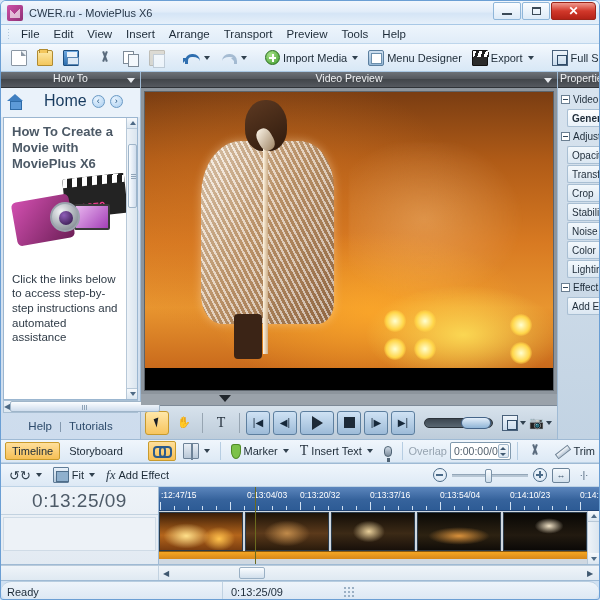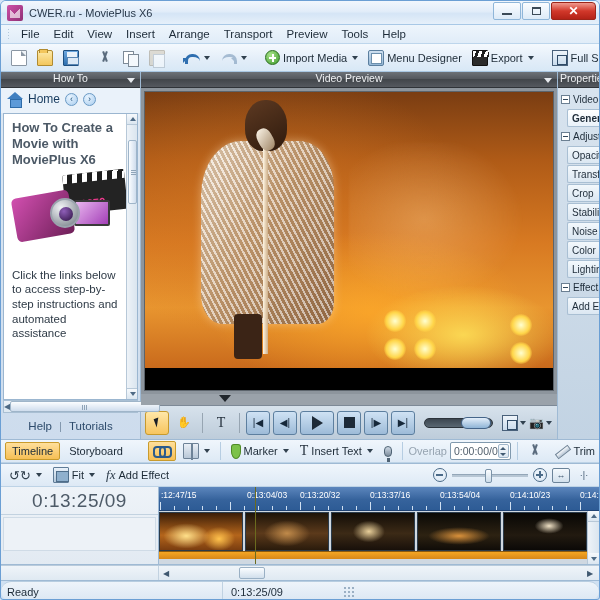--- a/index.html
+++ b/index.html
@@ -135,21 +135,21 @@
     justify-content:center; position:relative; border-bottom:1px solid #2f3338;
   }
   .panel-head .dd{ position:absolute;right:5px;top:6px;width:0;height:0;
     border-left:4px solid transparent;border-right:4px solid transparent;border-top:5px solid #e7eaee;}
 
   
   .howto { width:140px; display:flex;flex-direction:column;
     background:linear-gradient(#dfe9f3,#cddced); border-right:1px solid #9fbad4;}
   .howto-nav{ background:#eaf2fa; padding:4px 6px; }
   .nav-row{ display:flex;align-items:center;gap:5px;margin-bottom:3px;}
-  .nav-row .lbl{ font-size:12px;color:#163a5e; }
+  .nav-row .lbl{ font-size:16px;color:#163a5e;margin-left:16px; }
   .ic-home{ width:16px;height:14px; }
   .ic-home:before{content:"";position:absolute;left:0;top:0;border-width:0 8px 7px 8px;border-style:solid;border-color:transparent transparent #3f7fc0 transparent;}
   .ic-home:after{content:"";position:absolute;left:3px;top:7px;width:10px;height:7px;background:#5d9ad8;border:1px solid #2e6ba8;}
   .nav-circ{ width:13px;height:13px;border-radius:50%;
     background:radial-gradient(circle at 35% 30%,#e8f4ff,#a9cdee);border:1px solid #6a9ac5;
     font-size:9px;color:#24557f;text-align:center;line-height:11px;}
   .ic-task{ width:14px;height:15px;background:#fff;border:1px solid #7e93a8;border-radius:1px;}
   .ic-task:before{content:"";position:absolute;left:3px;top:-2px;width:7px;height:4px;background:#c8d6e3;border:1px solid #7e93a8;border-radius:1px;}
   .ic-task:after{content:"";position:absolute;left:3px;top:6px;width:5px;height:3px;border-left:2px solid #2f76bd;border-bottom:2px solid #2f76bd;transform:rotate(-45deg);}
 

